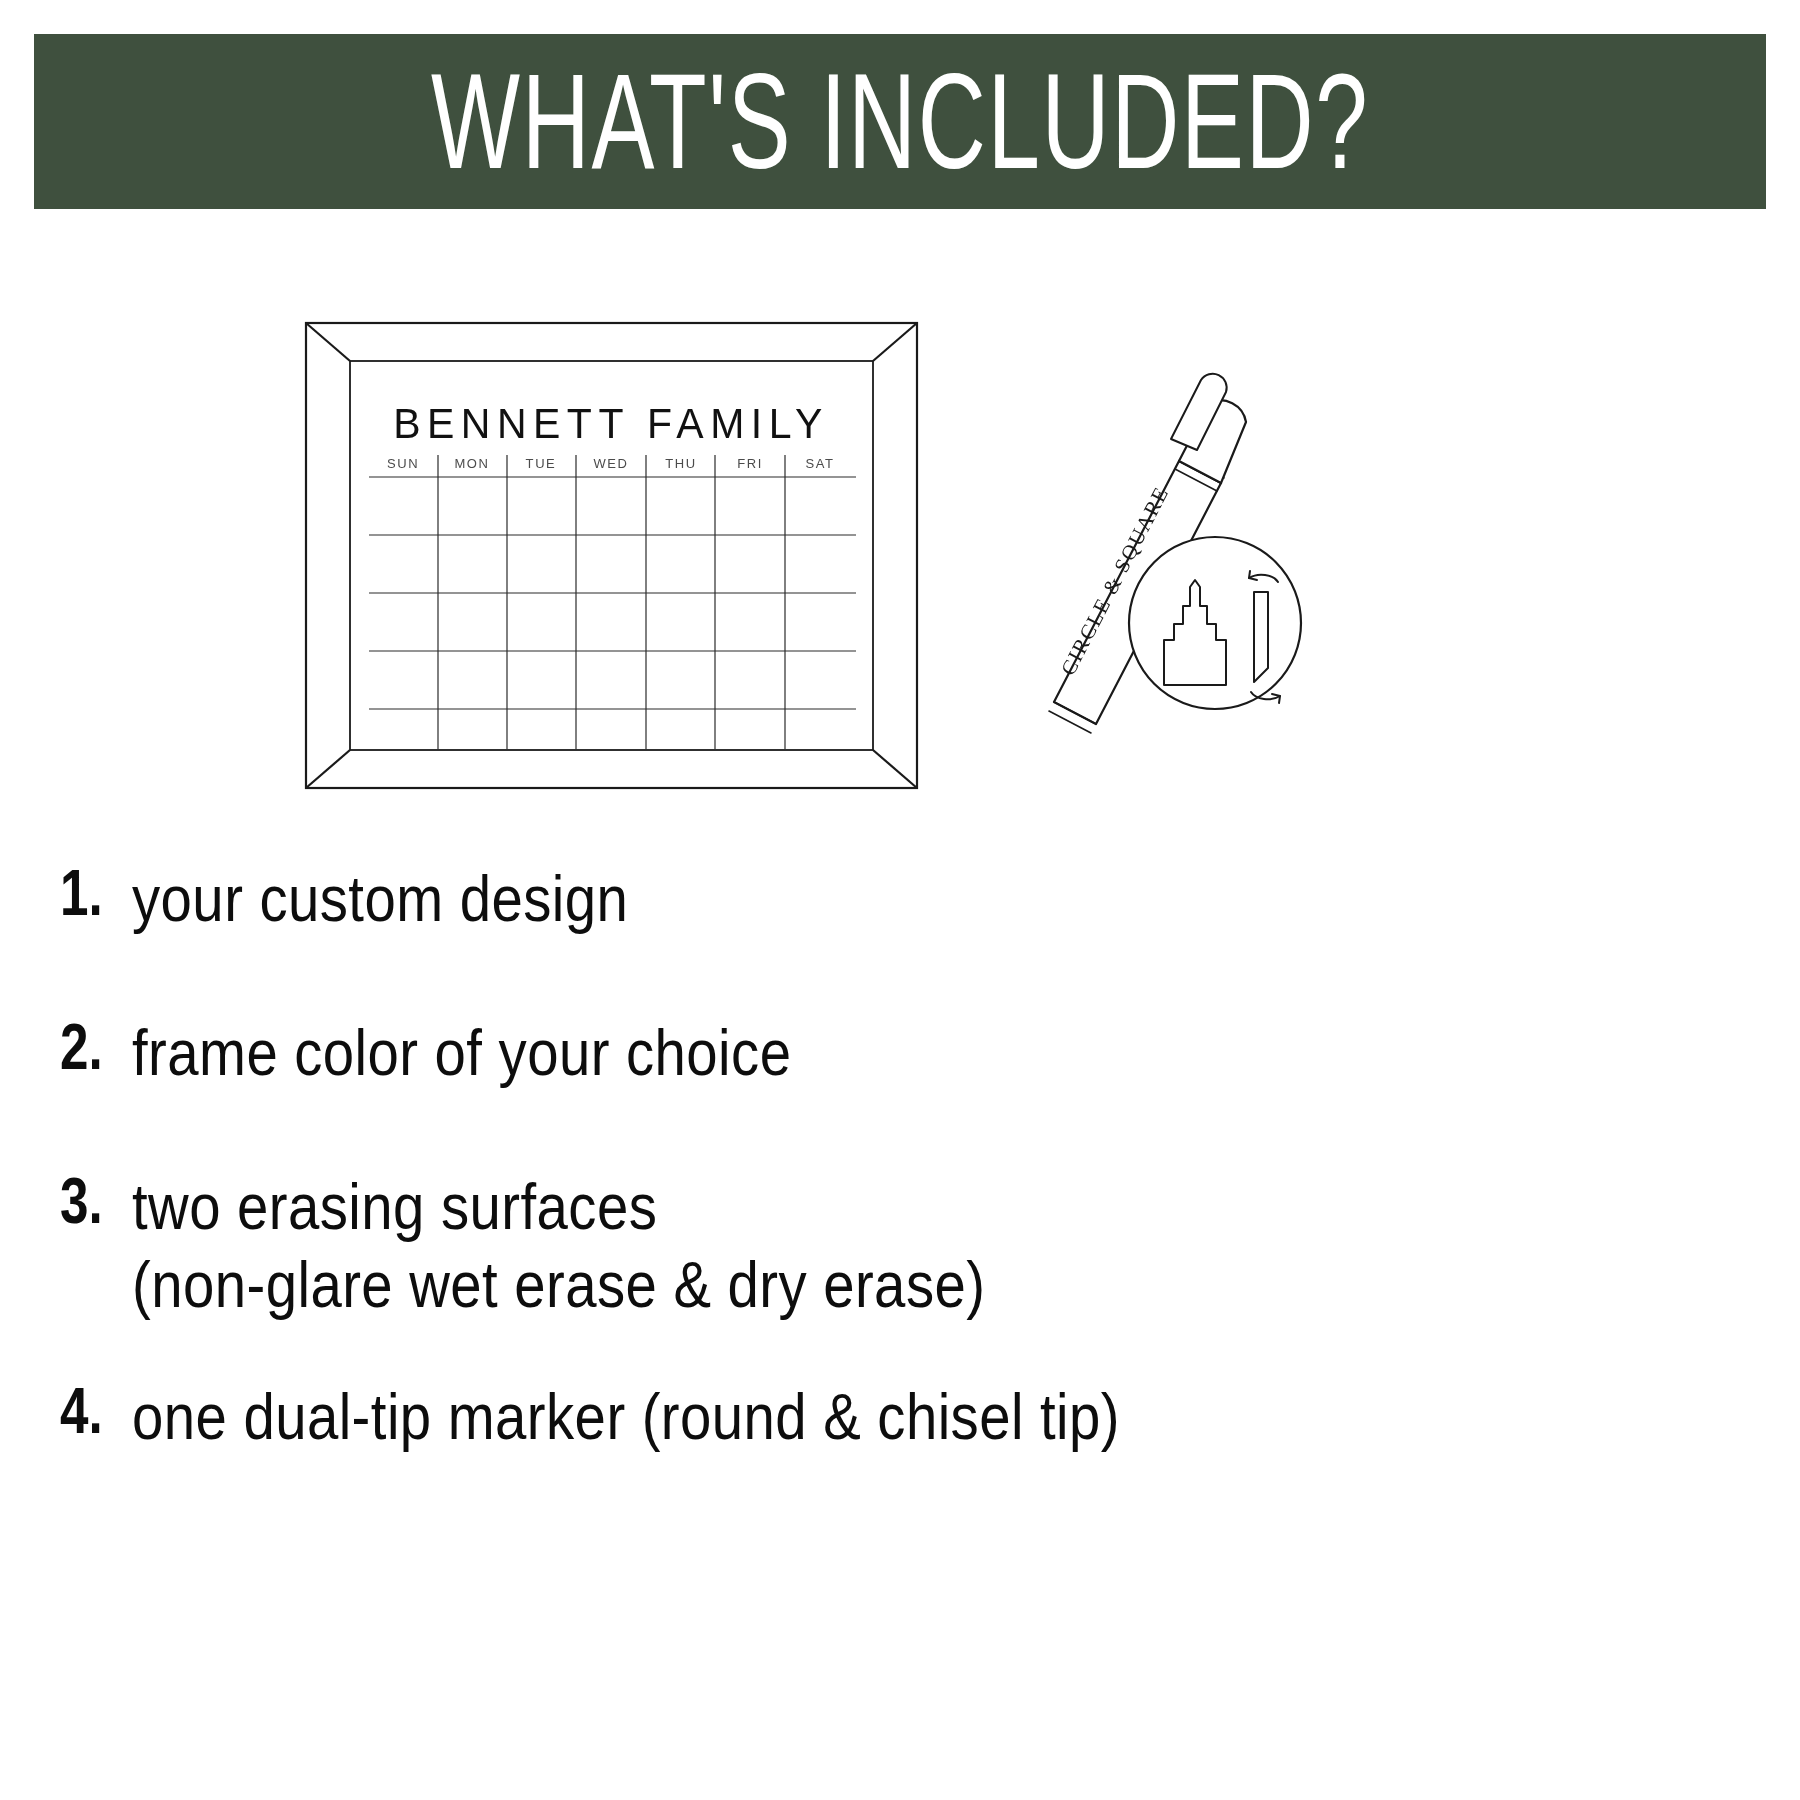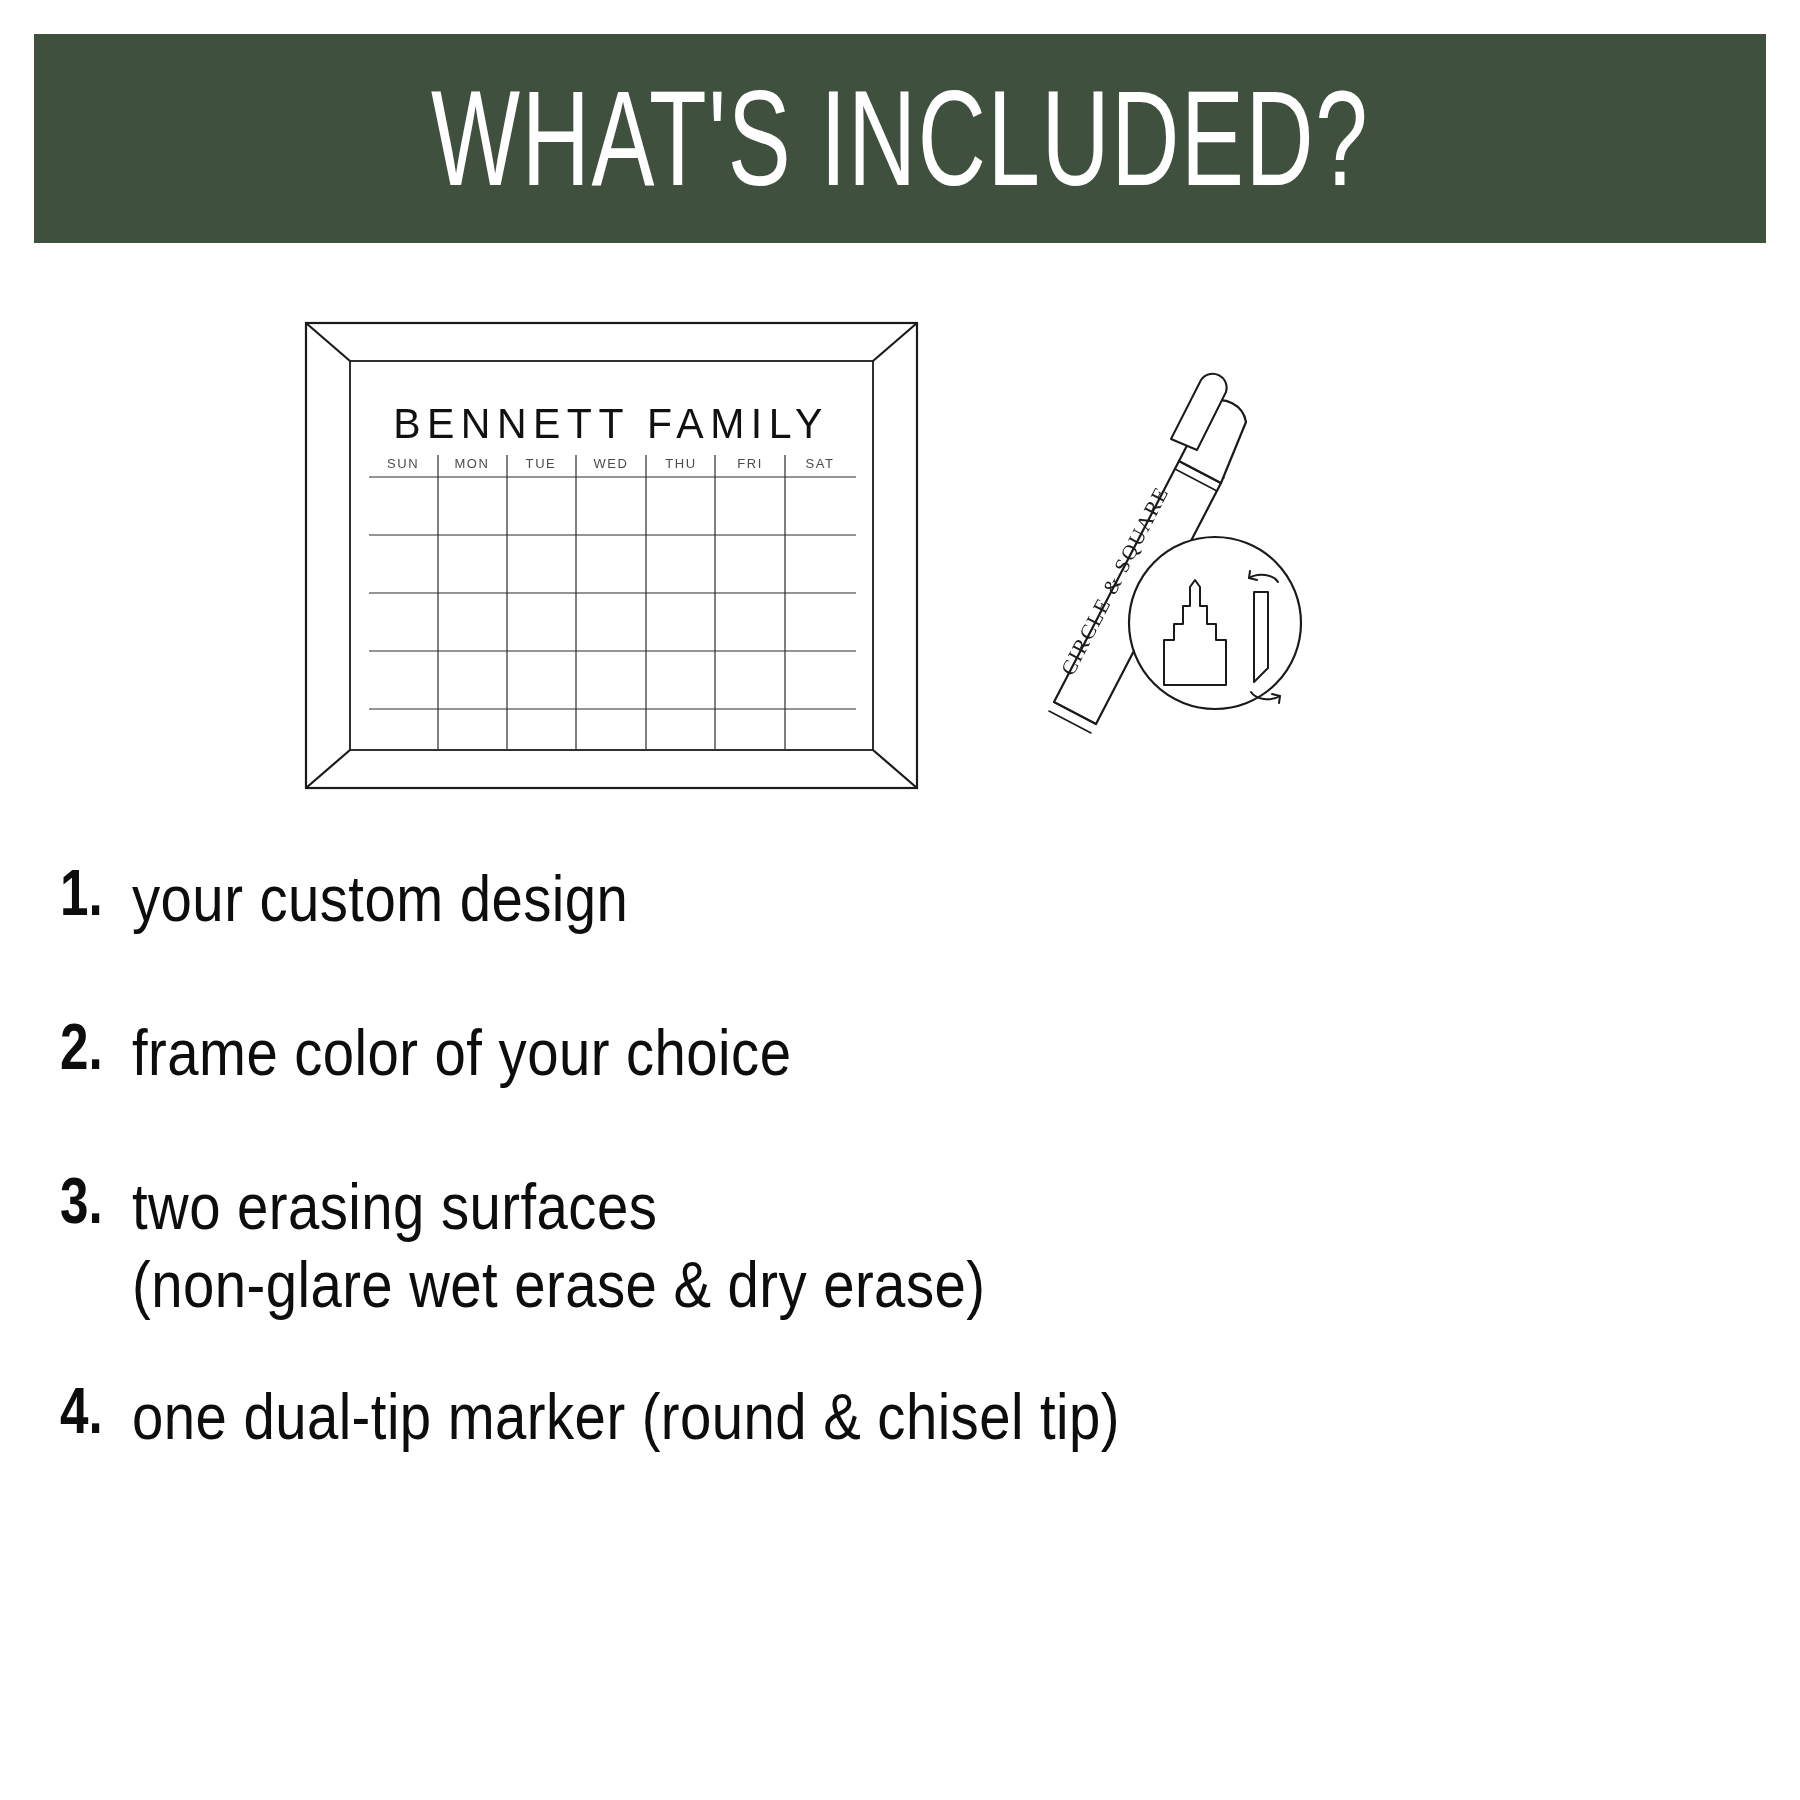--- a/index.html
+++ b/index.html
@@ -15,21 +15,21 @@
     overflow: hidden;
     position: relative;
   }
 
   
   #header-banner {
     position: absolute;
     left: 34px;
     top: 34px;
     width: 1732px;
-    height: 209px;
+    height: 175px;
     background: #3f503e;
     display: flex;
     align-items: center;
     justify-content: center;
   }
   #header-title {
     color: #ffffff;
     font-family: "Liberation Sans", sans-serif;
     font-size: 115px;
     line-height: 1;

